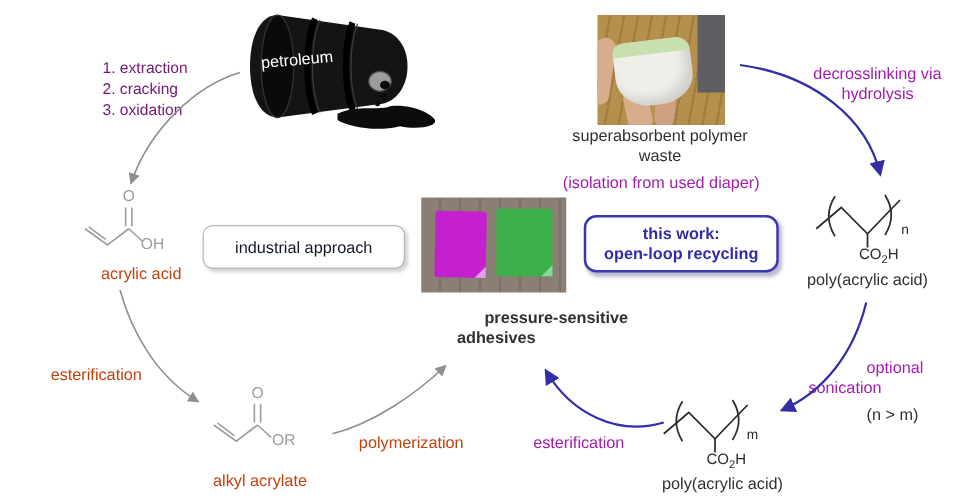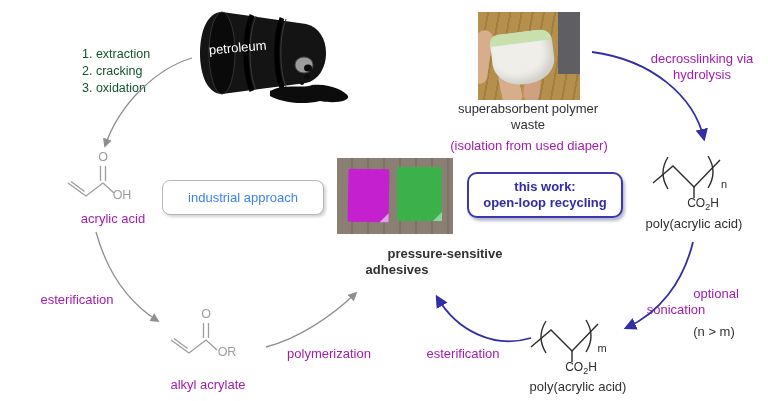--- a/index.html
+++ b/index.html
@@ -1,29 +1,29 @@
 <!DOCTYPE html>
 <html><head>
 <meta charset="utf-8">
 <style>
   html,body{margin:0;padding:0;background:#fff;}
   #canvas{position:relative;width:768px;height:401px;background:#ffffff;overflow:hidden;
           font-family:"Liberation Sans",sans-serif;}
   .t{position:absolute;font-size:13px;line-height:16px;text-align:center;
      transform:translateX(-50%);white-space:nowrap;}
-  .gray{color:#a21caf}
+  .gray{color:#c2410c}
   .dark{color:#303030}
   .blue{color:#a21caf}
   .bold{font-weight:bold}
-  .steps{position:absolute;left:82px;top:46px;font-size:12.5px;line-height:17px;color:#14532d;}
+  .steps{position:absolute;left:82px;top:46px;font-size:12.5px;line-height:17px;color:#701a75;}
   .box{position:absolute;display:flex;flex-direction:column;align-items:center;
        justify-content:center;background:#fff;}
   .box-ind{left:162px;top:180px;width:160px;height:33px;border:1px solid #b7b7b7;
            border-radius:8px;box-shadow:2px 2px 3px rgba(0,0,0,.18);
-           color:#3b82f6;font-size:13px;}
+           color:#0f172a;font-size:13px;}
   .box-work{left:467px;top:172px;width:152px;height:42px;border:2px solid #3b38ad;
             border-radius:10px;box-shadow:2px 3px 3px rgba(100,100,150,.45);
             color:#2f2ca6;font-weight:bold;font-size:13px;line-height:16px;}
   .struct{position:absolute;}
   .atom{position:absolute;transform:translateX(-50%);font-size:12.5px;color:#9d9d9d;}
   .atomd{position:absolute;transform:translateX(-50%);font-size:12px;color:#2c2c2c;}
   .sub{font-size:9px;vertical-align:-3px;}
   .photo{position:absolute;overflow:hidden;}
   .photo-diaper{left:478px;top:12px;width:102px;height:88px;
     background:repeating-linear-gradient(100deg,#b5904c 0 9px,#a27f41 9px 11px);}

